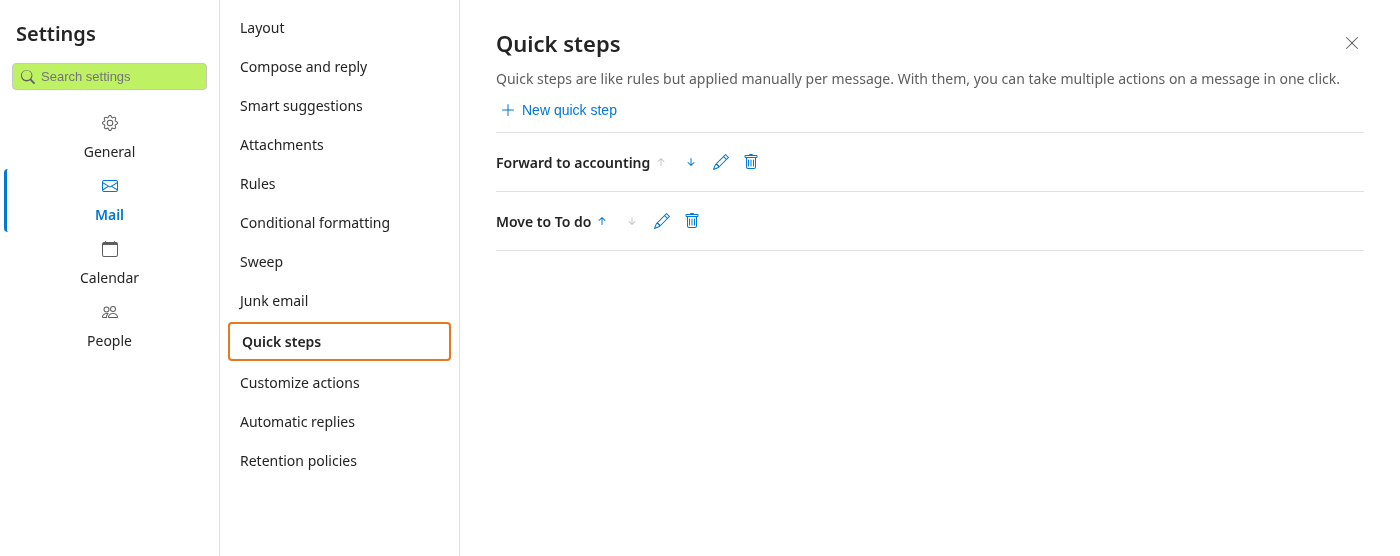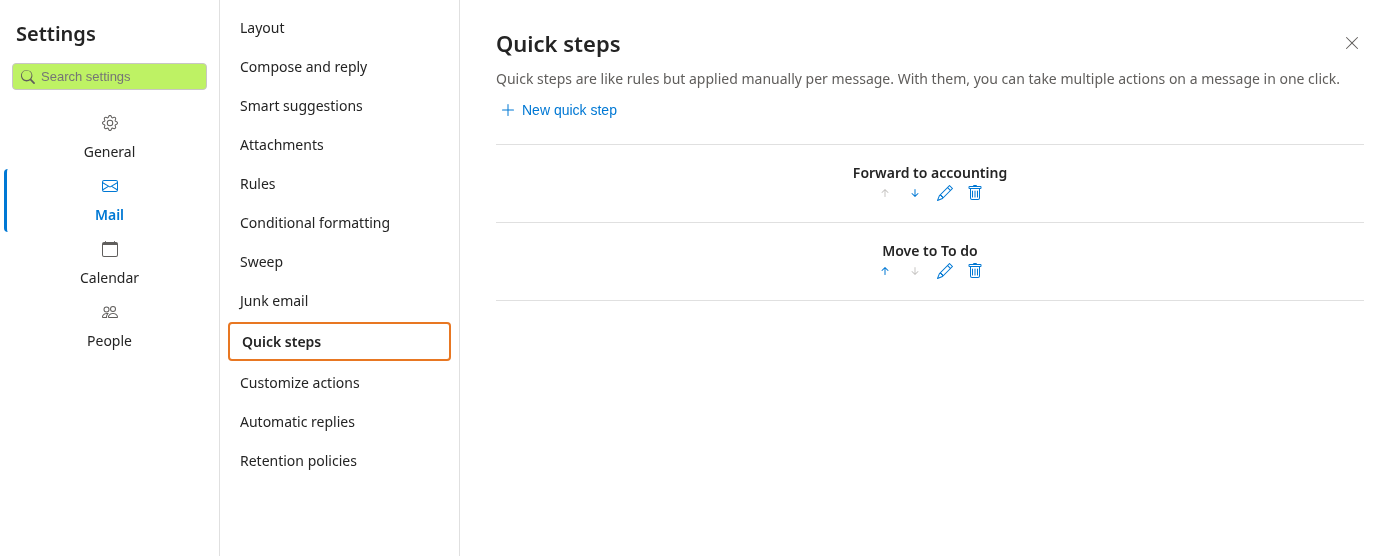--- a/index.html
+++ b/index.html
@@ -146,32 +146,31 @@
     .new-step-btn {
       display: flex;
       gap: 6px;
       background: none;
       border: none;
       cursor: pointer;
       color: #0078d4;
       font-size: 14px;
       font-weight: 500;
       padding: 6px 4px;
-      margin-bottom: 20px;
+      margin-bottom: 8px;
     }
     .divider {
       border: none;
       border-top: 1px solid #e0e0e0;
       margin: 0;
     }
     .quick-step-row {
       display: flex;
       align-items: center;
       padding: 18px 0;
-      flex-direction: column;
     }
     .quick-step-name {
       font-size: 14px;
       font-weight: 600;
       color: #242424;
     }
     .step-actions {
       display: flex;
       align-items: center;
       gap: 8px;

